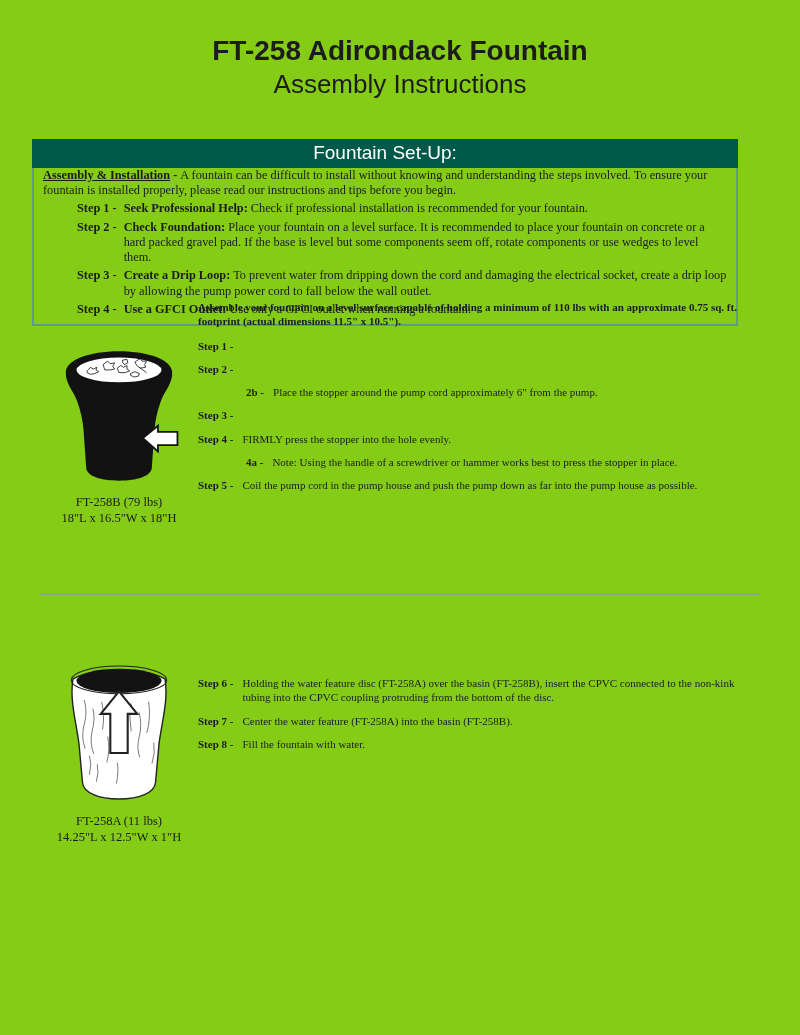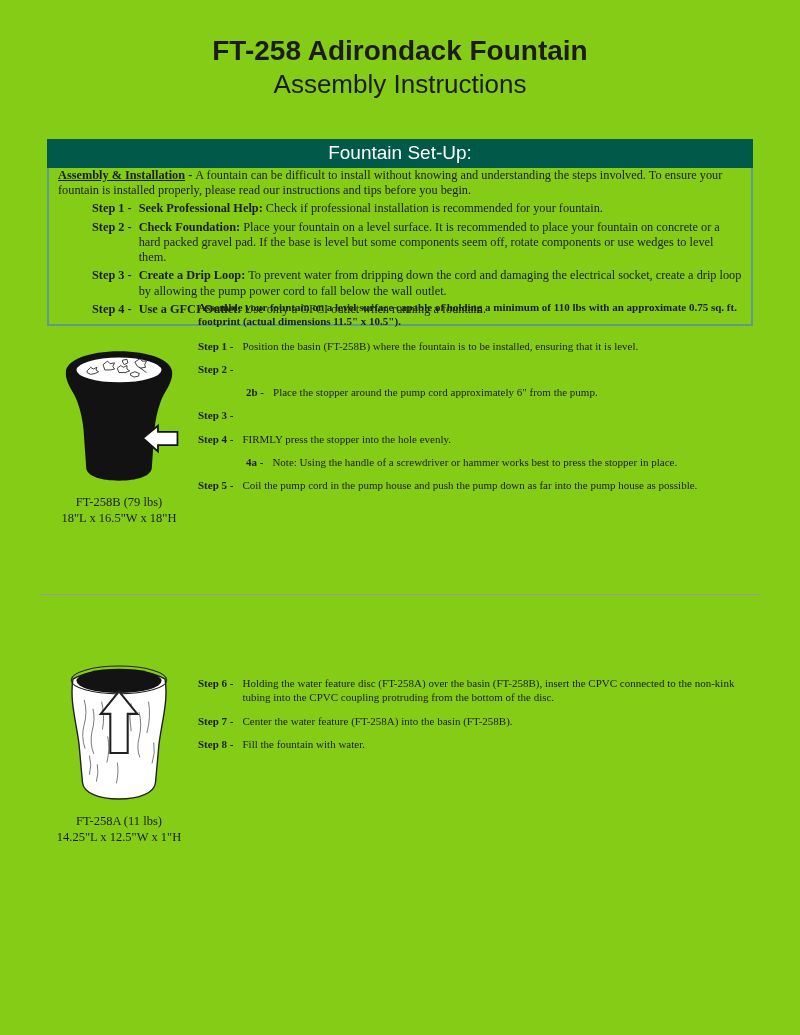--- a/index.html
+++ b/index.html
@@ -6,21 +6,21 @@
   .page{position:relative;width:800px;height:1035px;background:#84cc16;
         font-family:"Liberation Serif",serif;color:#1c1c1c;overflow:hidden;}
 
   
   .titles{position:absolute;top:36px;left:0;right:0;text-align:center;
           font-family:"Liberation Sans",sans-serif;}
   .title-main{font-size:28px;font-weight:bold;line-height:1.1;}
   .title-sub{font-size:26px;font-weight:400;line-height:1.1;margin-top:3px;}
 
   
-  .setup{position:absolute;left:47px;top:139px;width:706px;box-sizing:border-box;}
+  .setup{position:absolute;left:32px;top:139px;width:706px;box-sizing:border-box;}
   .setup-bar{color:#ffffff;text-align:center;font-family:"Liberation Sans",sans-serif;
              font-size:19px;padding:3px 0 4px;}
   .setup-body{border:2px solid #5f9b8d;border-top:none;box-sizing:border-box;
               padding:0 9px 7px;font-size:12.3px;line-height:1.24;}
   .setup-intro{margin-bottom:2px;}
   .u{text-decoration:underline;}
   .bstep{display:flex;margin-left:34px;margin-top:3px;}
   .bstep .lbl{font-weight:bold;white-space:nowrap;margin-right:7px;}
   .bstep .bname{font-weight:bold;}
 
@@ -99,21 +99,20 @@
       <div class="caption">
         <div>FT-258B (79 lbs)</div>
         <div>18"L x 16.5"W x 18"H</div>
       </div>
     </div>
     <div class="rightcol">
       <div class="lead">Assemble your fountain on a level surface capable of holding a minimum of 110 lbs with an approximate 0.75 sq. ft. footprint (actual dimensions 11.5" x 10.5").</div>
 
       <div class="step">
         <span class="lbl">Step 1 -</span>
-        <span class="txt">Position the basin (FT-258B) where the fountain is to be installed, ensuring that it is level.</span>
       </div>
       <div class="step">
         <span class="lbl">Step 2 -</span>
       </div>
       <div class="step sub">
         <span class="lbl">2b -</span>
         <span class="txt">Place the stopper around the pump cord approximately 6" from the pump.</span>
       </div>
       <div class="step">
         <span class="lbl">Step 3 -</span>

